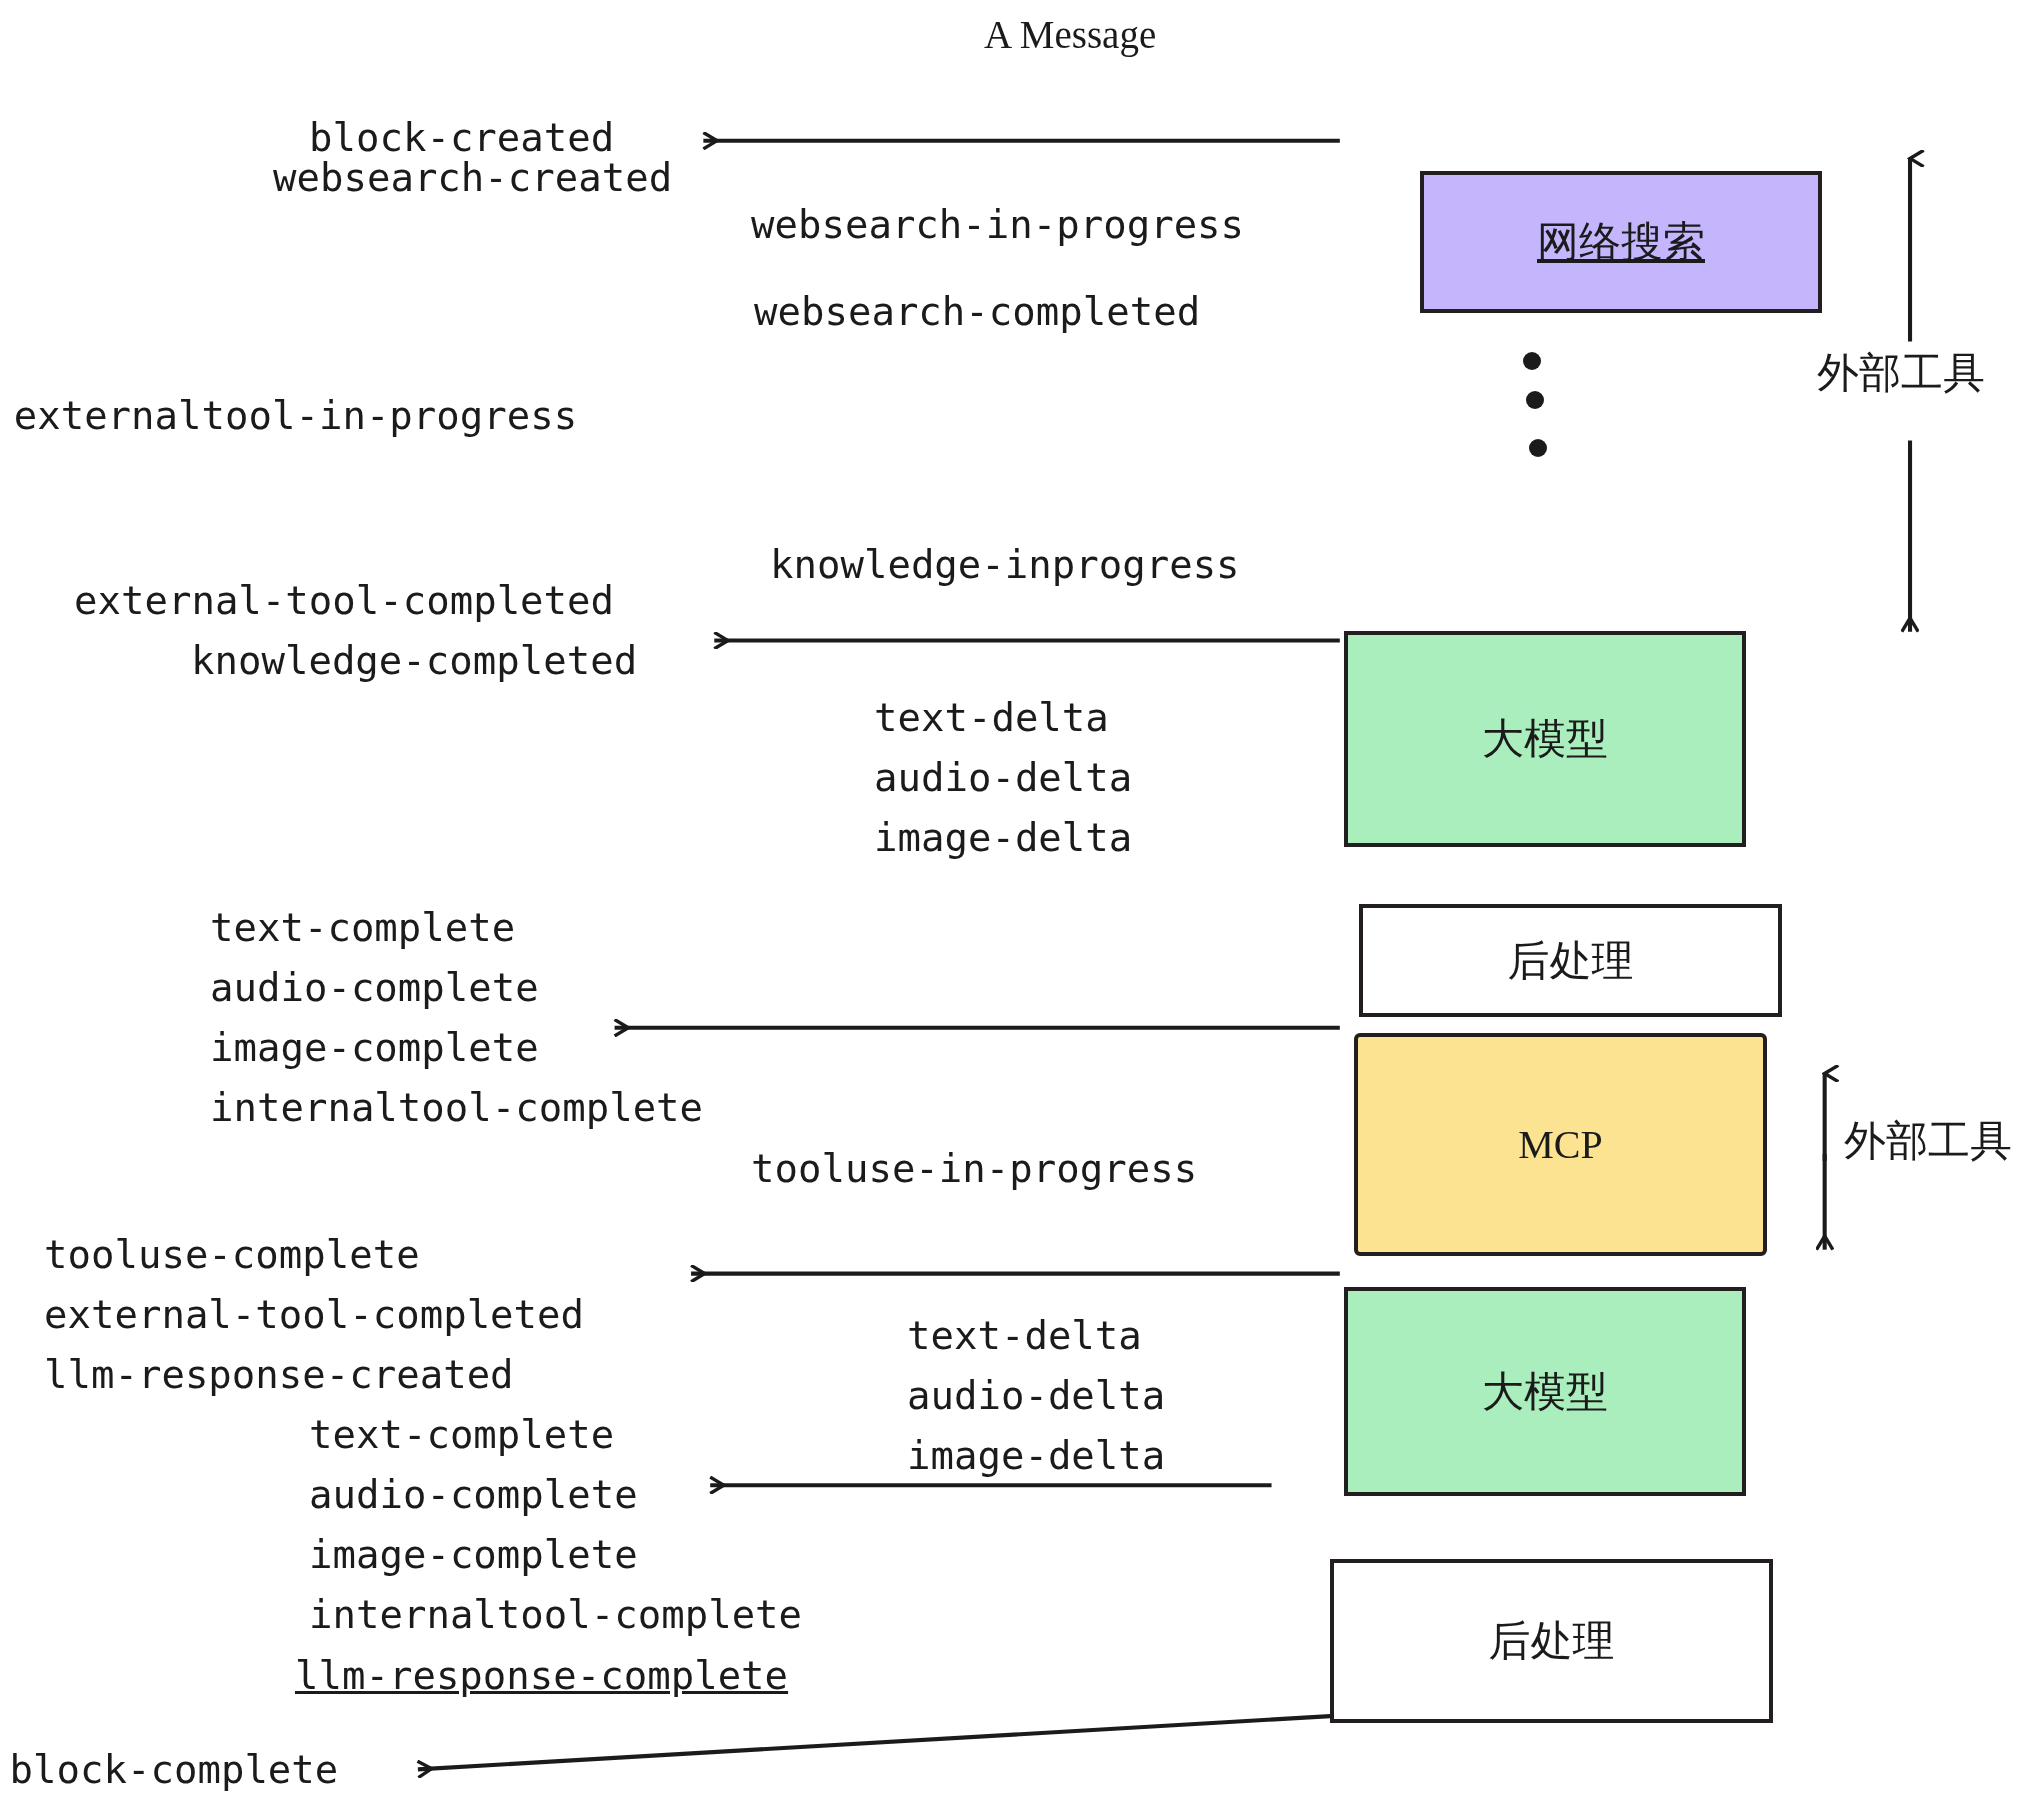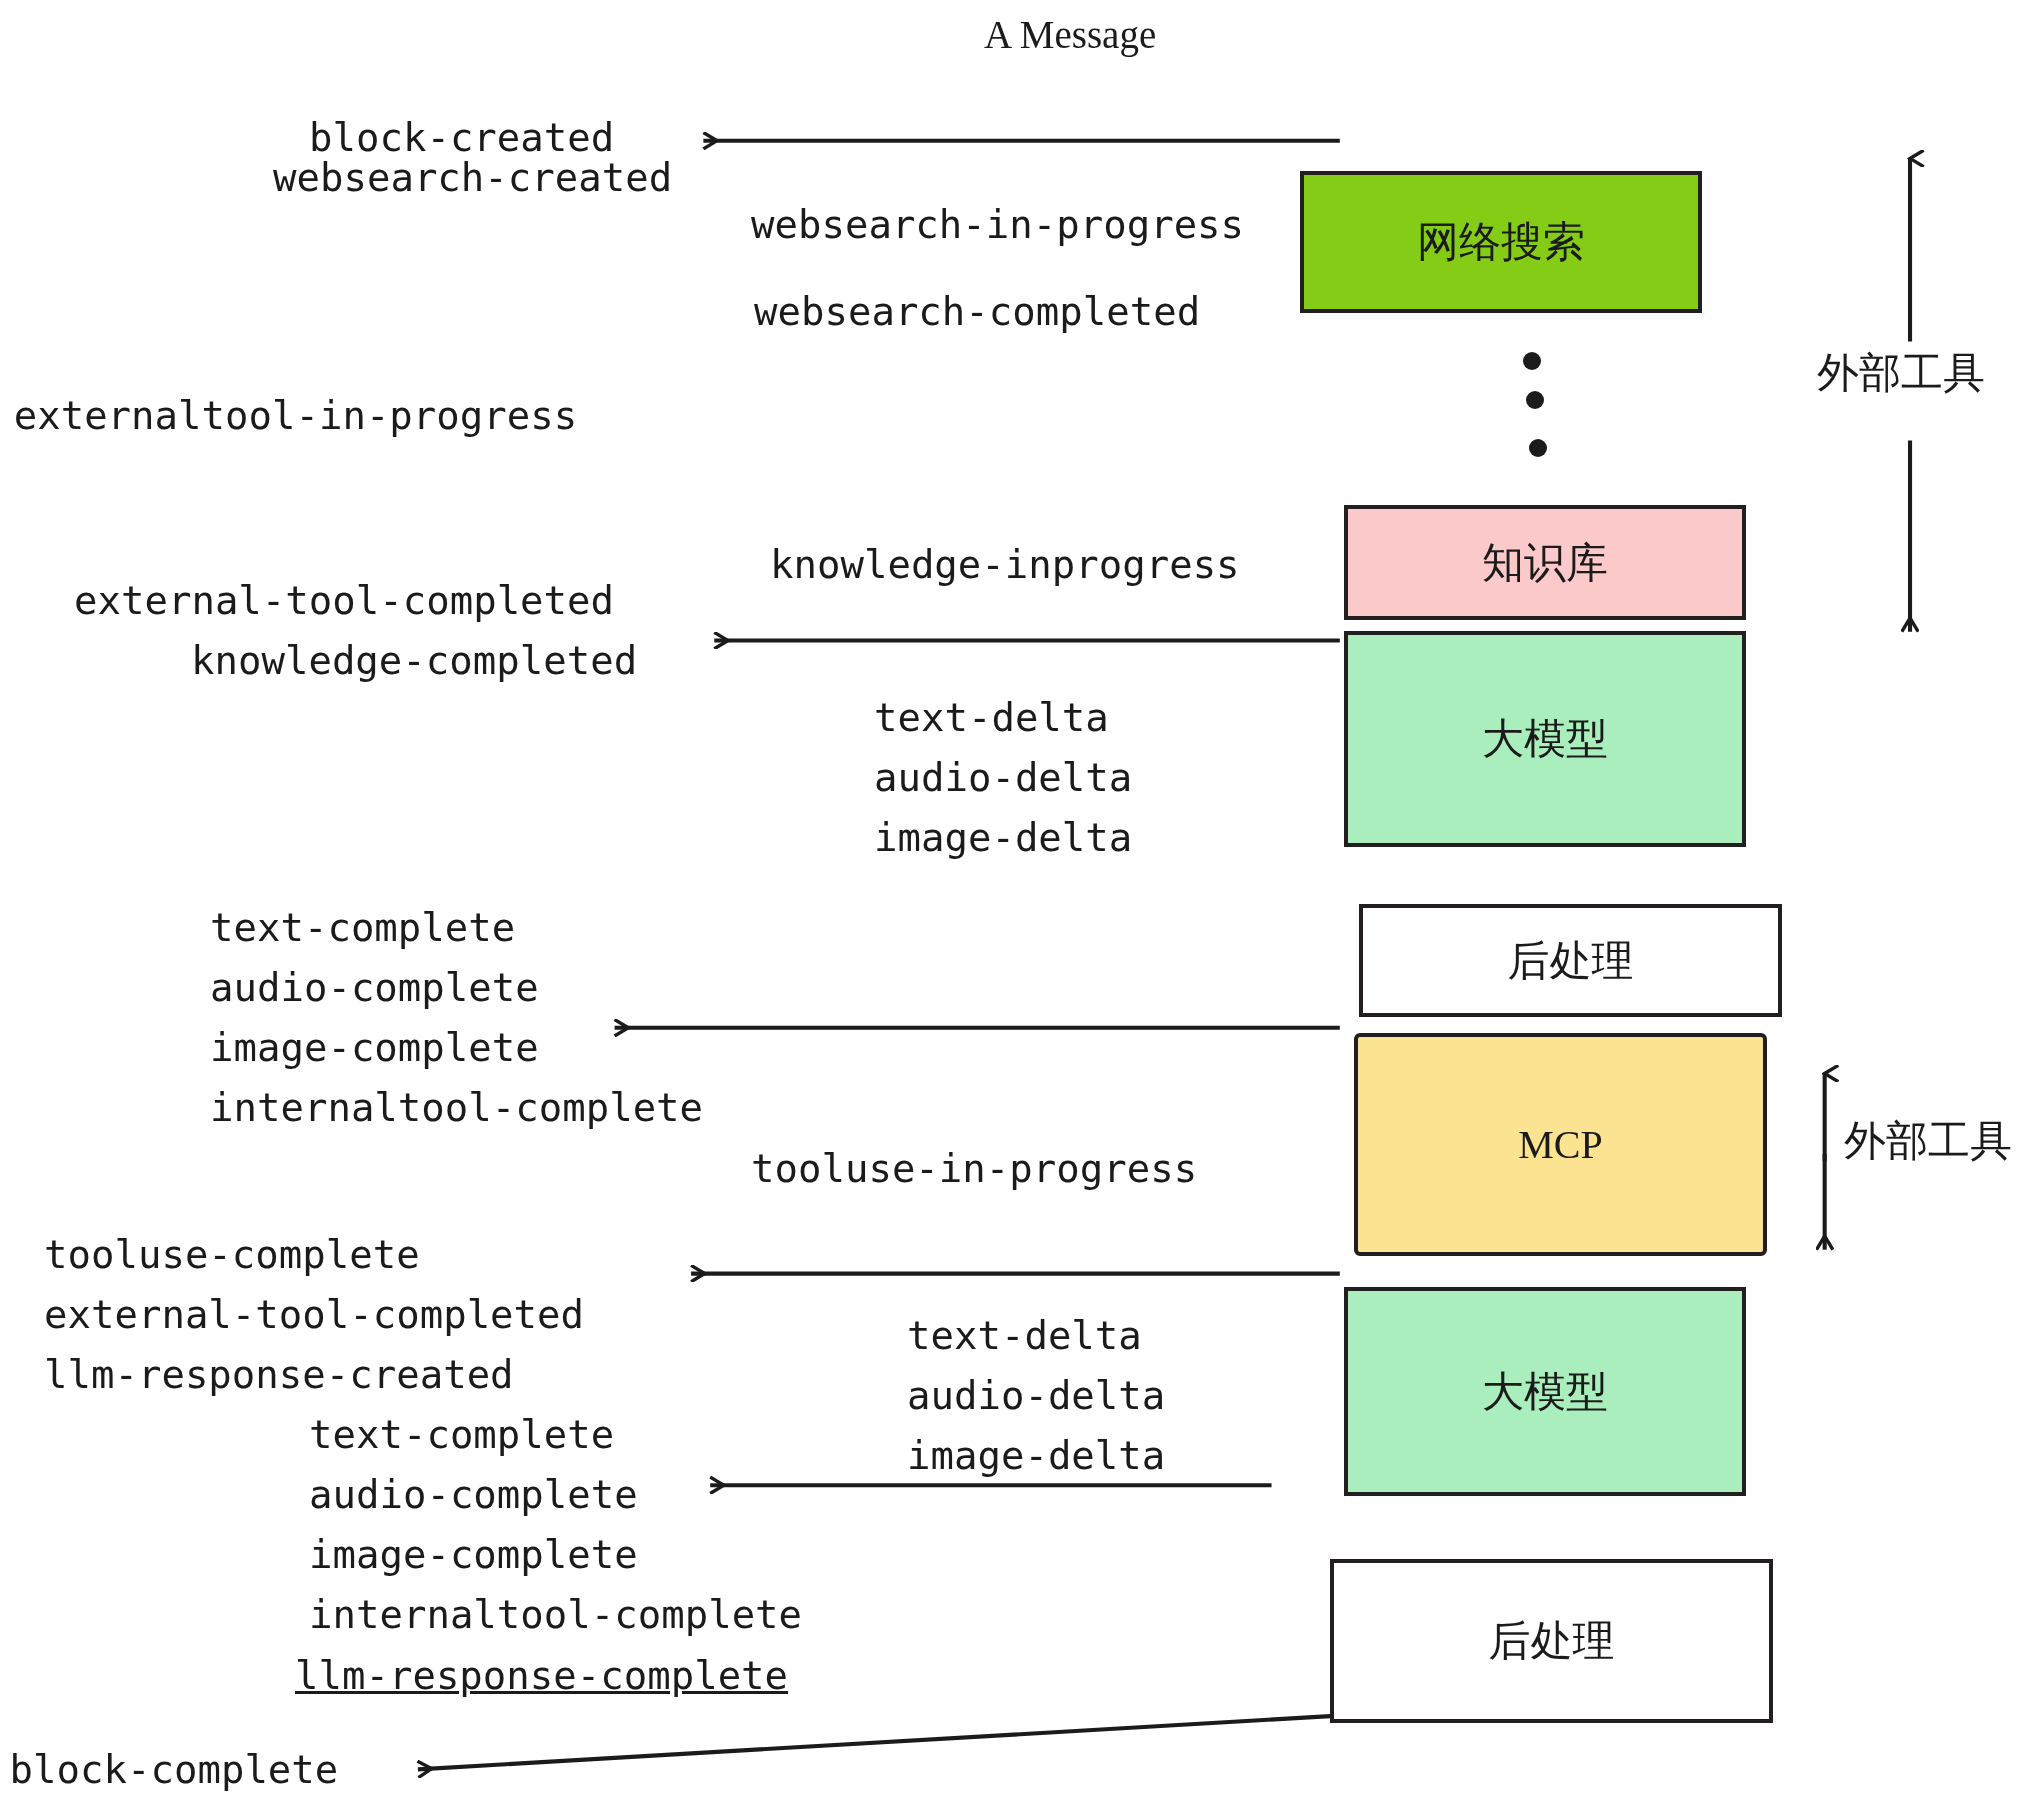--- a/index.html
+++ b/index.html
@@ -132,31 +132,28 @@
   <div class="ev" style="left:907px;top:1376px;">audio-delta</div>
   <div class="ev" style="left:907px;top:1436px;">image-delta</div>
 
   <div class="ev" style="left:309px;top:1415px;">text-complete</div>
   <div class="ev" style="left:309px;top:1475px;">audio-complete</div>
   <div class="ev" style="left:309px;top:1535px;">image-complete</div>
   <div class="ev" style="left:309px;top:1595px;">internaltool-complete</div>
   <div class="ev" style="left:295px;top:1656px;text-decoration:underline;">llm-response-complete</div>
   <div class="ev" style="left:9.6px;top:1750px;">block-complete</div>
 
-  <div class="box" style="left:1300px;top:171px;width:402px;height:142px;background:#84cc16;">
+  <div class="box" style="left:1420px;top:171px;width:402px;height:142px;background:#c4b5fd;text-decoration:underline;">
     <span>网络搜索</span>
   </div>
 
   <div class="dot" style="left:1523px;top:352px;"></div>
   <div class="dot" style="left:1526px;top:391px;"></div>
   <div class="dot" style="left:1529px;top:439px;"></div>
 
-  <div class="box" style="left:1344px;top:505px;width:402px;height:115px;background:#fbc9c9;">
-    <span>知识库</span>
-  </div>
 
   <div class="box" style="left:1344px;top:631px;width:402px;height:216px;background:#a9eebc;">
     <span>大模型</span>
   </div>
 
   <div class="box" style="left:1359px;top:904px;width:423px;height:113px;background:#ffffff;">
     <span>后处理</span>
   </div>
 
   <div class="box mono" style="left:1354px;top:1033px;width:413px;height:223px;background:#fbe391;">

